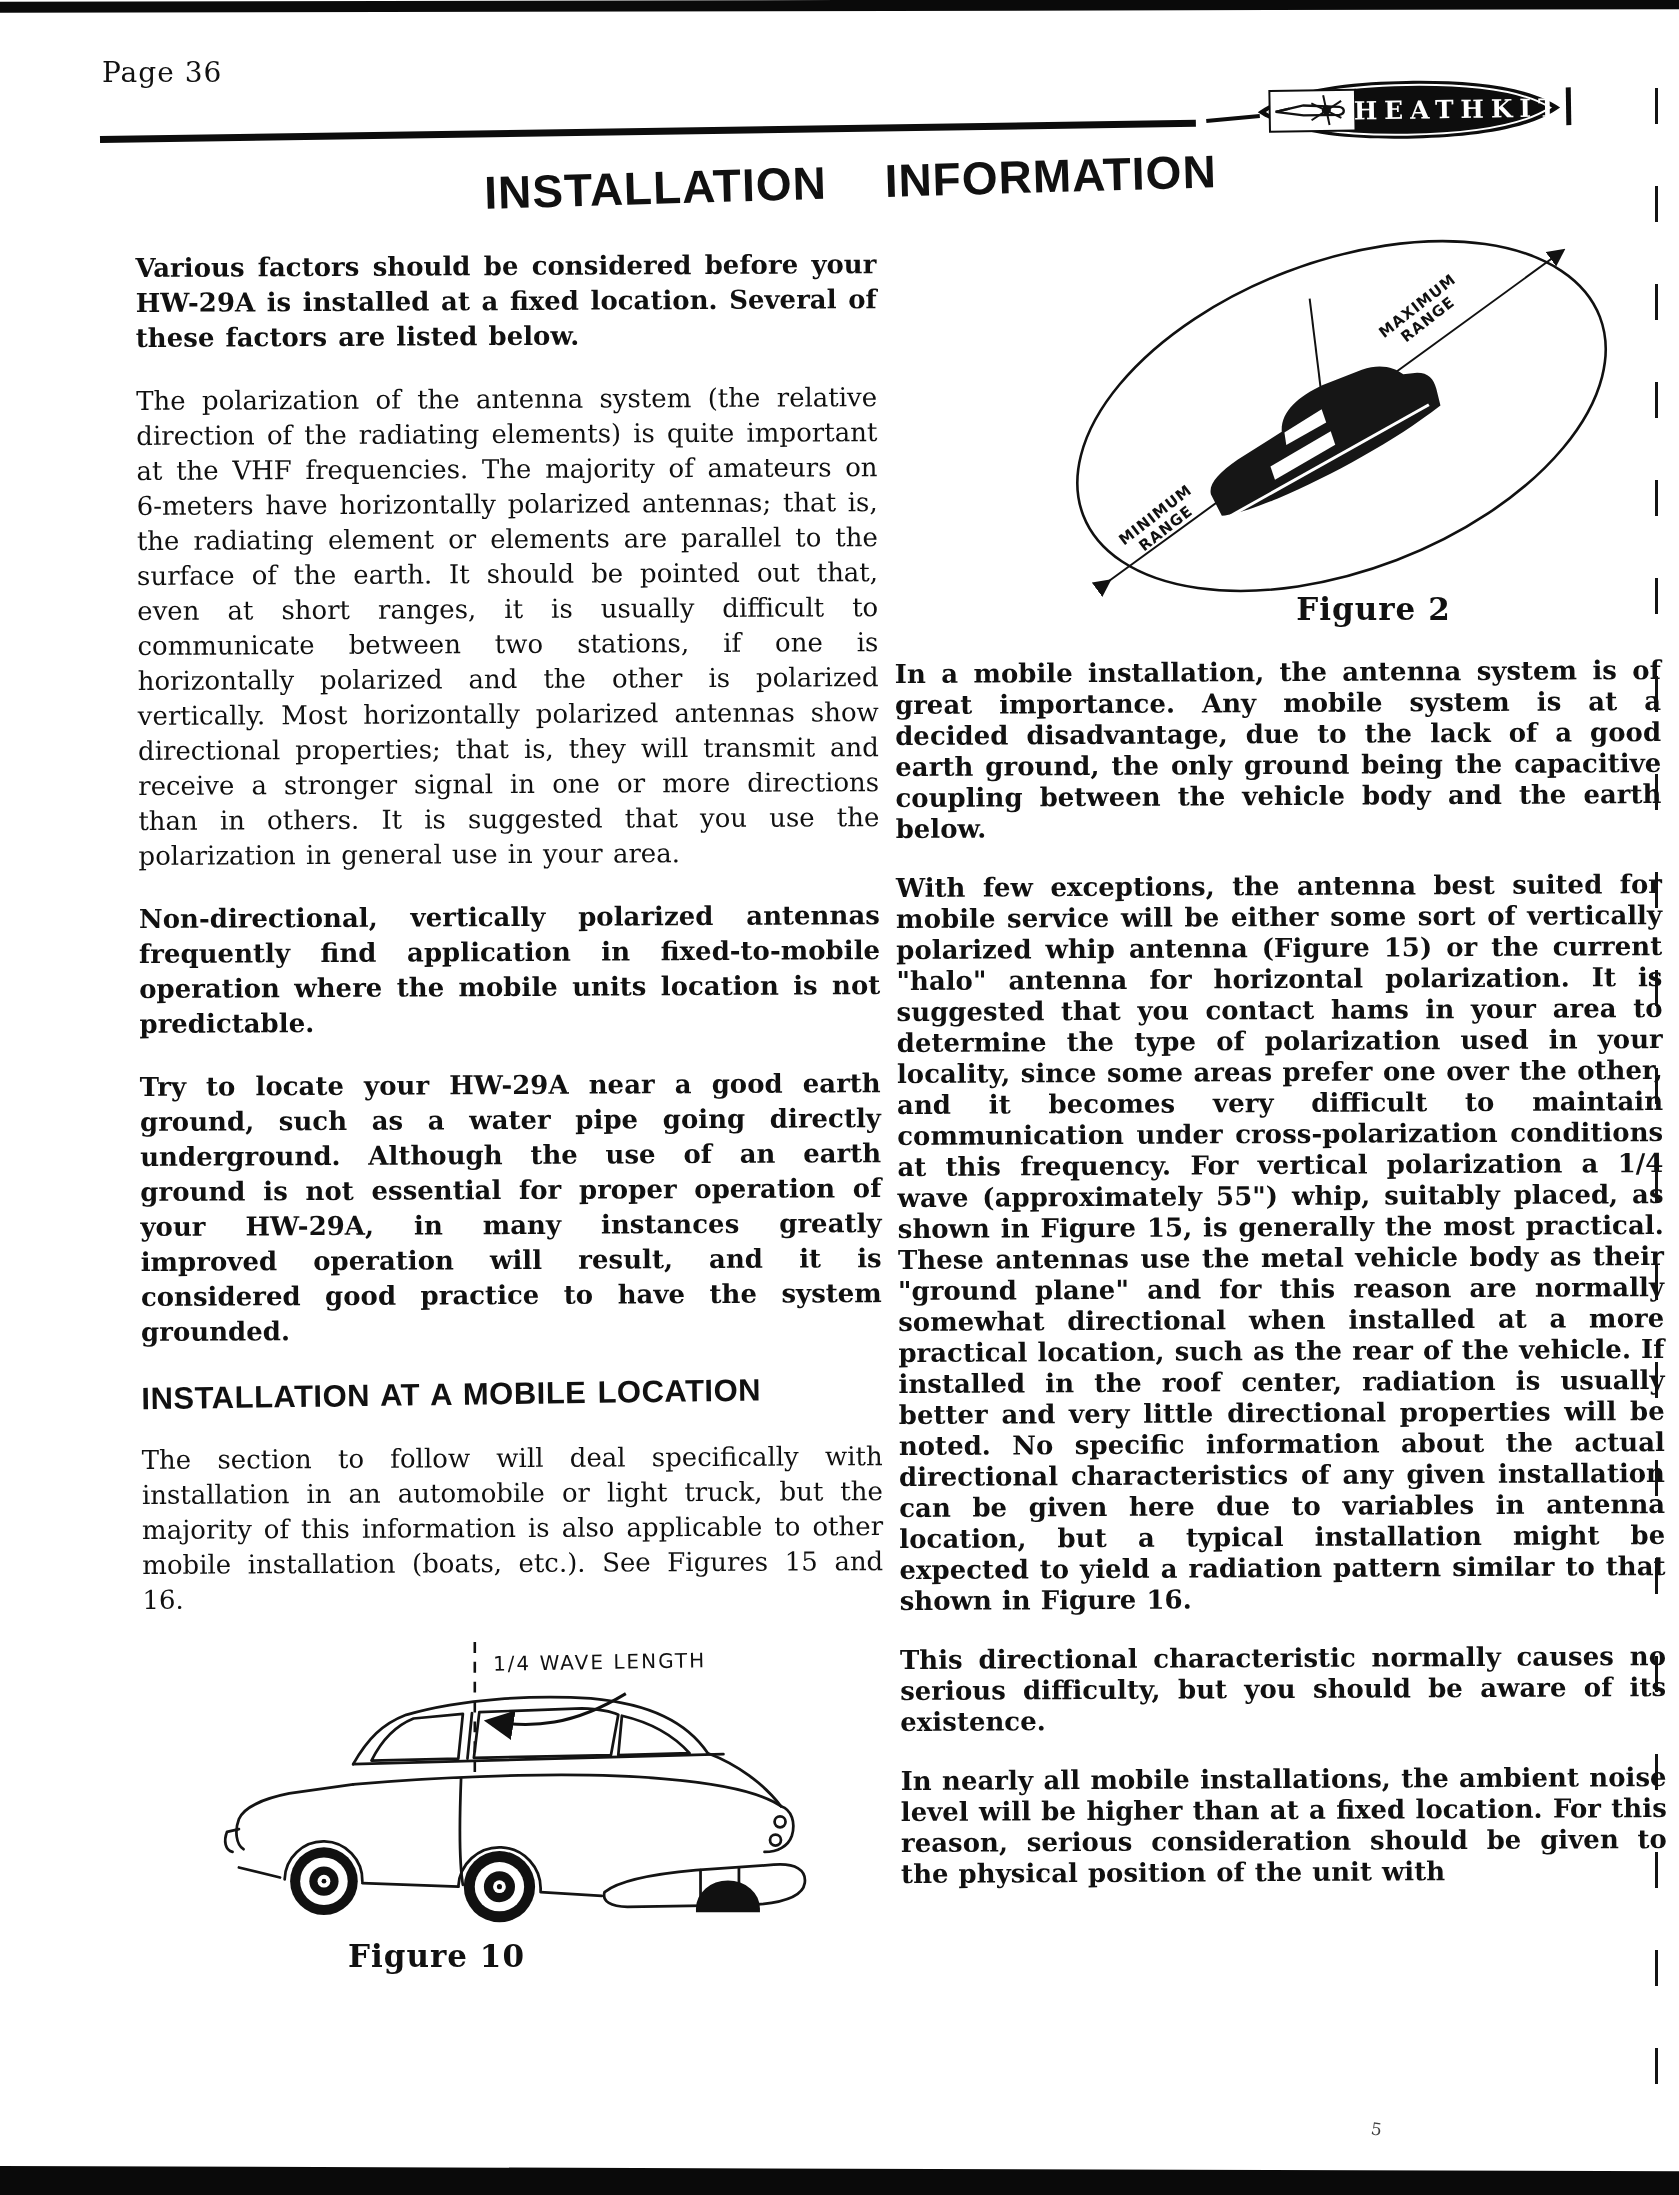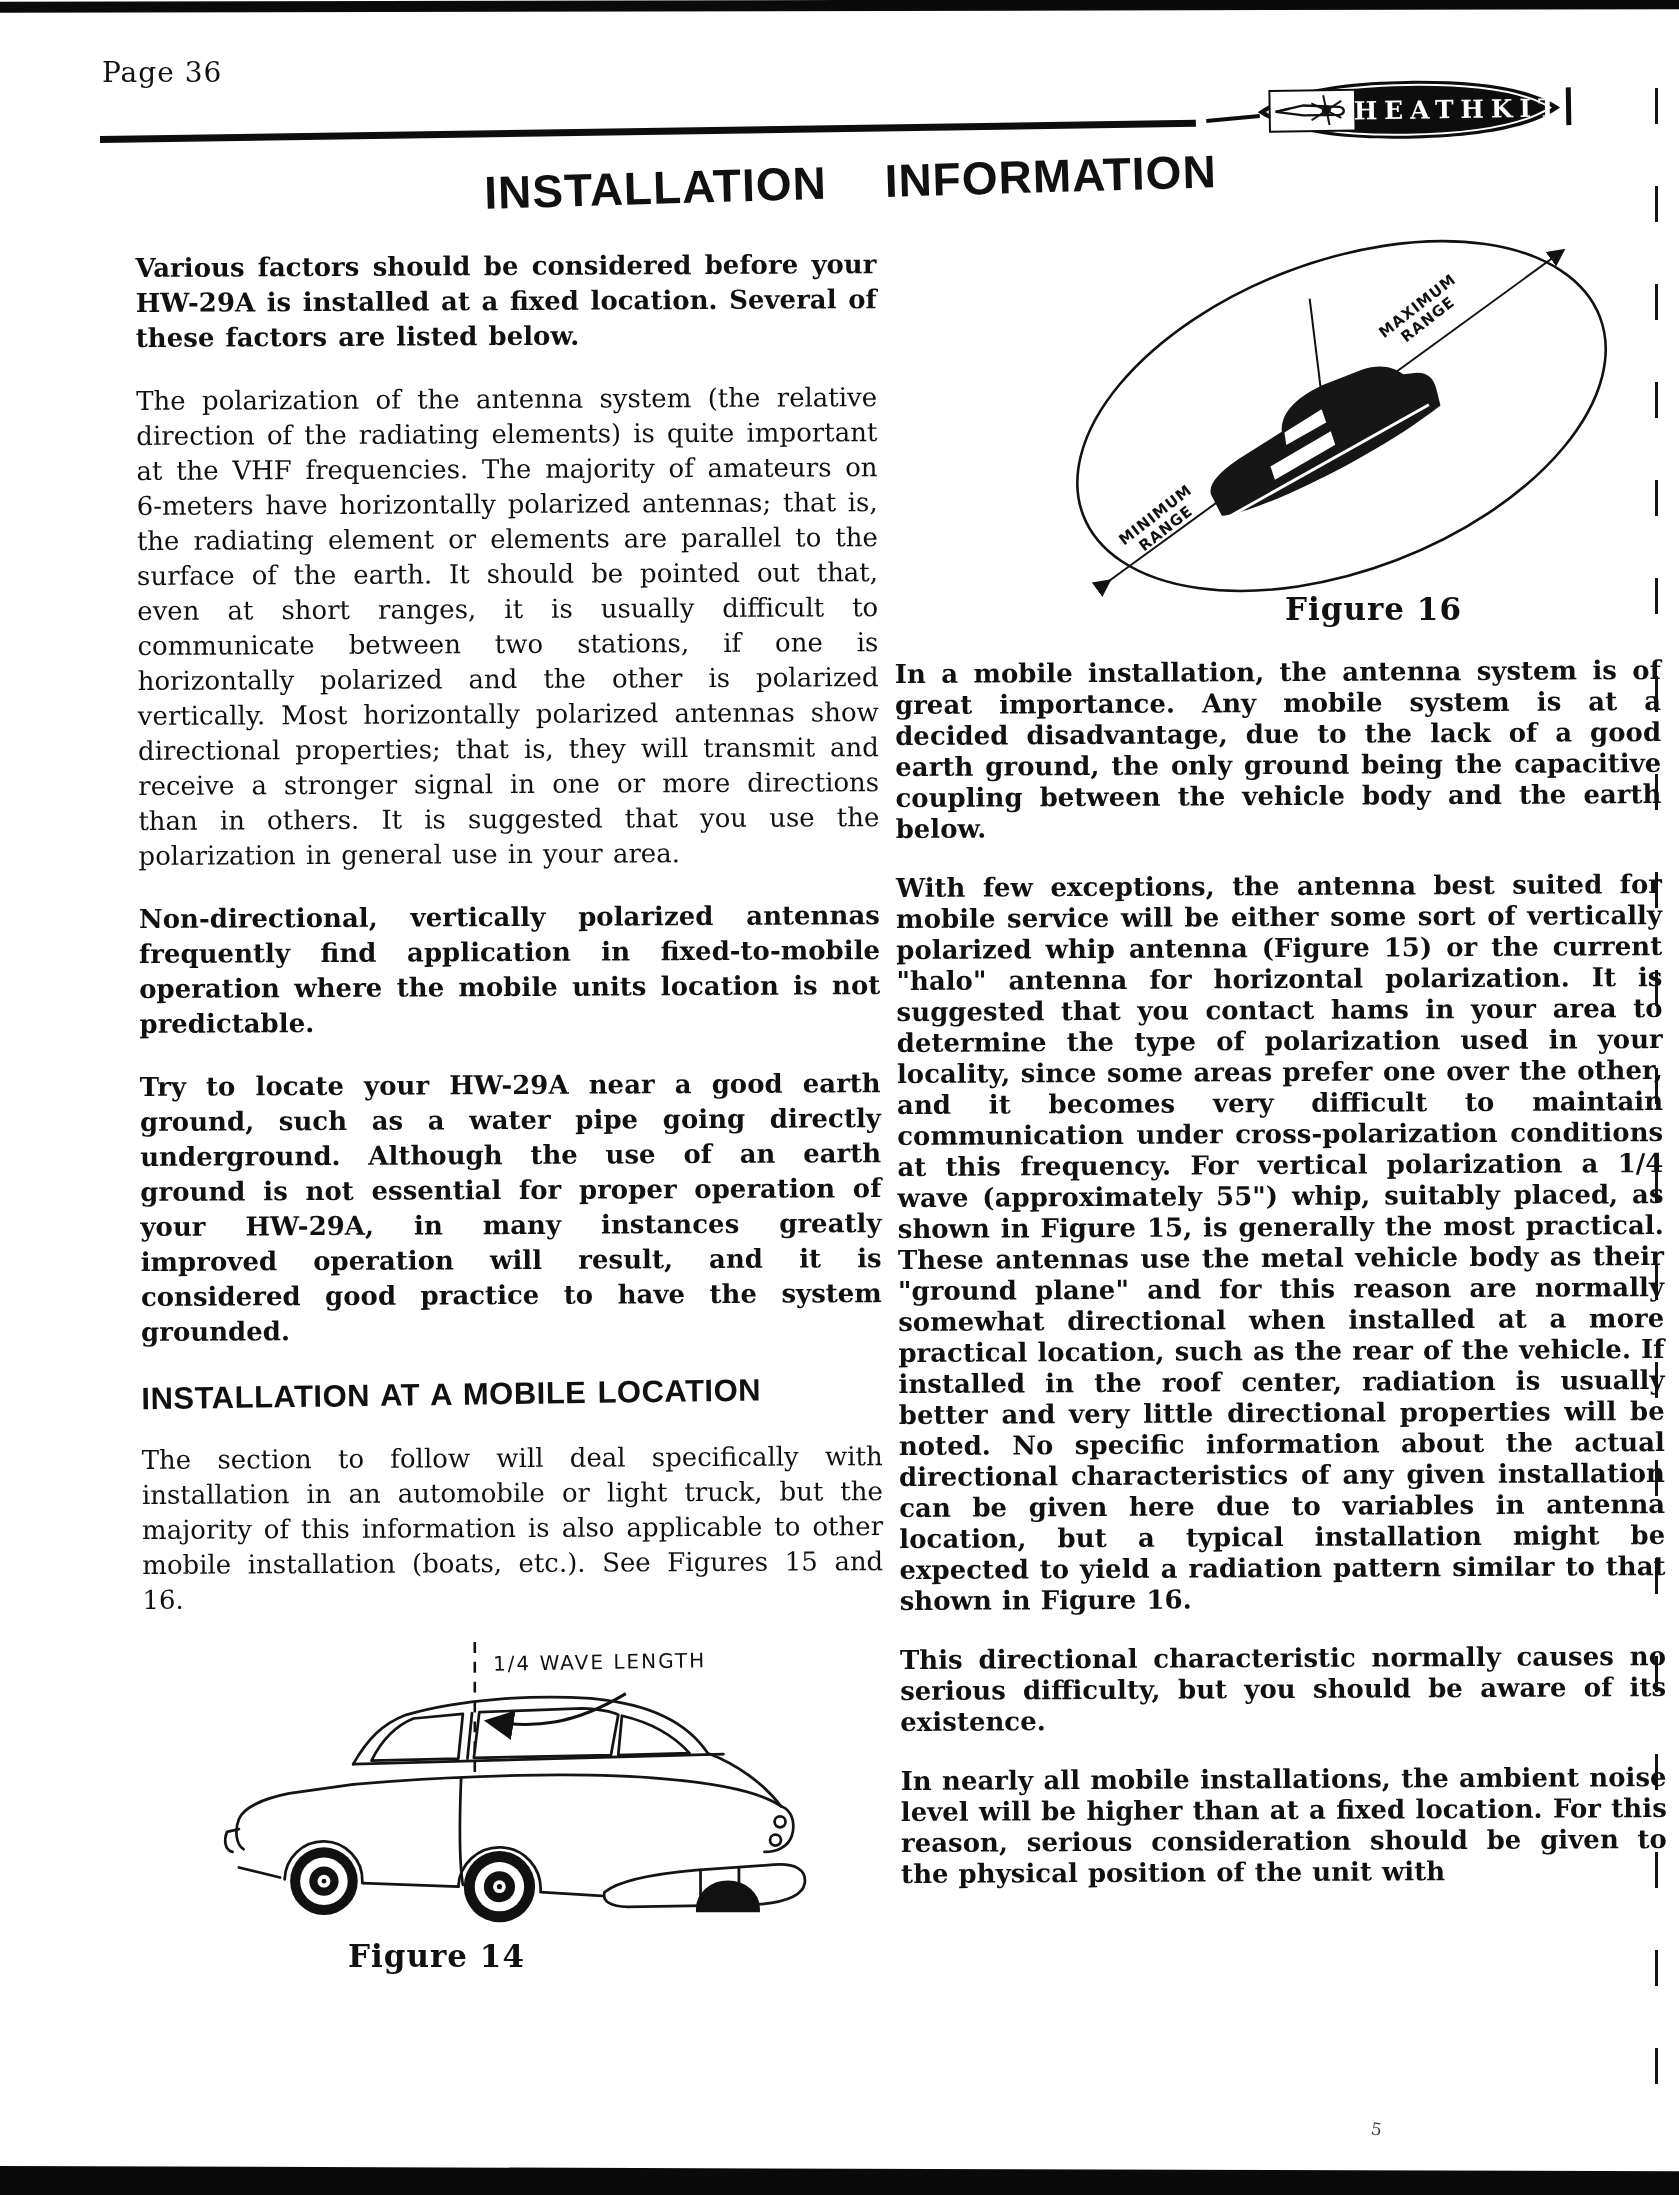--- a/index.html
+++ b/index.html
@@ -92,21 +92,21 @@
       <line x1="286" y1="118" x2="300" y2="232" stroke="#111" stroke-width="2"></line>
       <g transform="translate(300,255) rotate(-27)">
         <path d="M-128,26 L-128,2 C-126,-8 -112,-14 -88,-17 L-36,-22 C-28,-40 -6,-46 22,-45 L64,-41 C84,-38 94,-28 99,-18 L112,-13 C122,-8 124,0 122,10 L118,27 C60,38 -10,40 -70,36 C-95,34 -115,31 -128,26 Z" fill="#161616"></path>
         <path d="M-34,-20 L10,-24 L8,-10 L-38,-8 Z" fill="#ffffff"></path>
         <path d="M-62,4 L8,0 L6,14 L-64,18 Z" fill="#ffffff"></path>
         <line x1="-120" y1="30" x2="108" y2="21" stroke="#ffffff" stroke-width="3"></line>
       </g>
     </svg>
     <div class="range-label label-max">MAXIMUM RANGE</div>
     <div class="range-label label-min">MINIMUM RANGE</div>
-    <div class="fig-caption">Figure 16</div>
+    <div class="fig-caption">Figure 2</div>
   </div>
 
   <div class="col col-left">
     <p class="b">Various factors should be considered before your HW-29A is installed at a fixed location. Several of these factors are listed below.</p>
     <p>The polarization of the antenna system (the relative direction of the radiating elements) is quite important at the VHF frequencies. The majority of amateurs on 6-meters have horizontally polarized antennas; that is, the radiating element or elements are parallel to the surface of the earth. It should be pointed out that, even at short ranges, it is usually difficult to communicate between two stations, if one is horizontally polarized and the other is polarized vertically. Most horizontally polarized antennas show directional properties; that is, they will transmit and receive a stronger signal in one or more directions than in others. It is suggested that you use the polarization in general use in your area.</p>
     <p class="b">Non-directional, vertically polarized antennas frequently find application in fixed-to-mobile operation where the mobile units location is not predictable.</p>
     <p class="b">Try to locate your HW-29A near a good earth ground, such as a water pipe going directly underground. Although the use of an earth ground is not essential for proper operation of your HW-29A, in many instances greatly improved operation will result, and it is considered good practice to have the system grounded.</p>
     <div class="sec-heading">INSTALLATION AT A MOBILE LOCATION</div>
     <p>The section to follow will deal specifically with installation in an automobile or light truck, but the majority of this information is also applicable to other mobile installation (boats, etc.). See Figures 15 and 16.</p>
   </div>
@@ -164,20 +164,20 @@
           <circle cx="148" cy="240" r="2.6" fill="#111"></circle>
           <circle cx="340" cy="246" r="39" fill="#111"></circle>
           <circle cx="340" cy="246" r="27" fill="#fff"></circle>
           <circle cx="340" cy="246" r="17" fill="#111"></circle>
           <circle cx="340" cy="246" r="7" fill="#fff"></circle>
           <circle cx="340" cy="246" r="2.8" fill="#111"></circle>
         </g>
       </g>
     </svg>
     <div class="wave-label">1/4 WAVE LENGTH</div>
-    <div class="fig-caption">Figure 14</div>
+    <div class="fig-caption">Figure 10</div>
   </div>
 
   <div class="stray">5</div>
 
   <div class="edge-bottom"></div>
 </div>
 
 
 </body></html>

